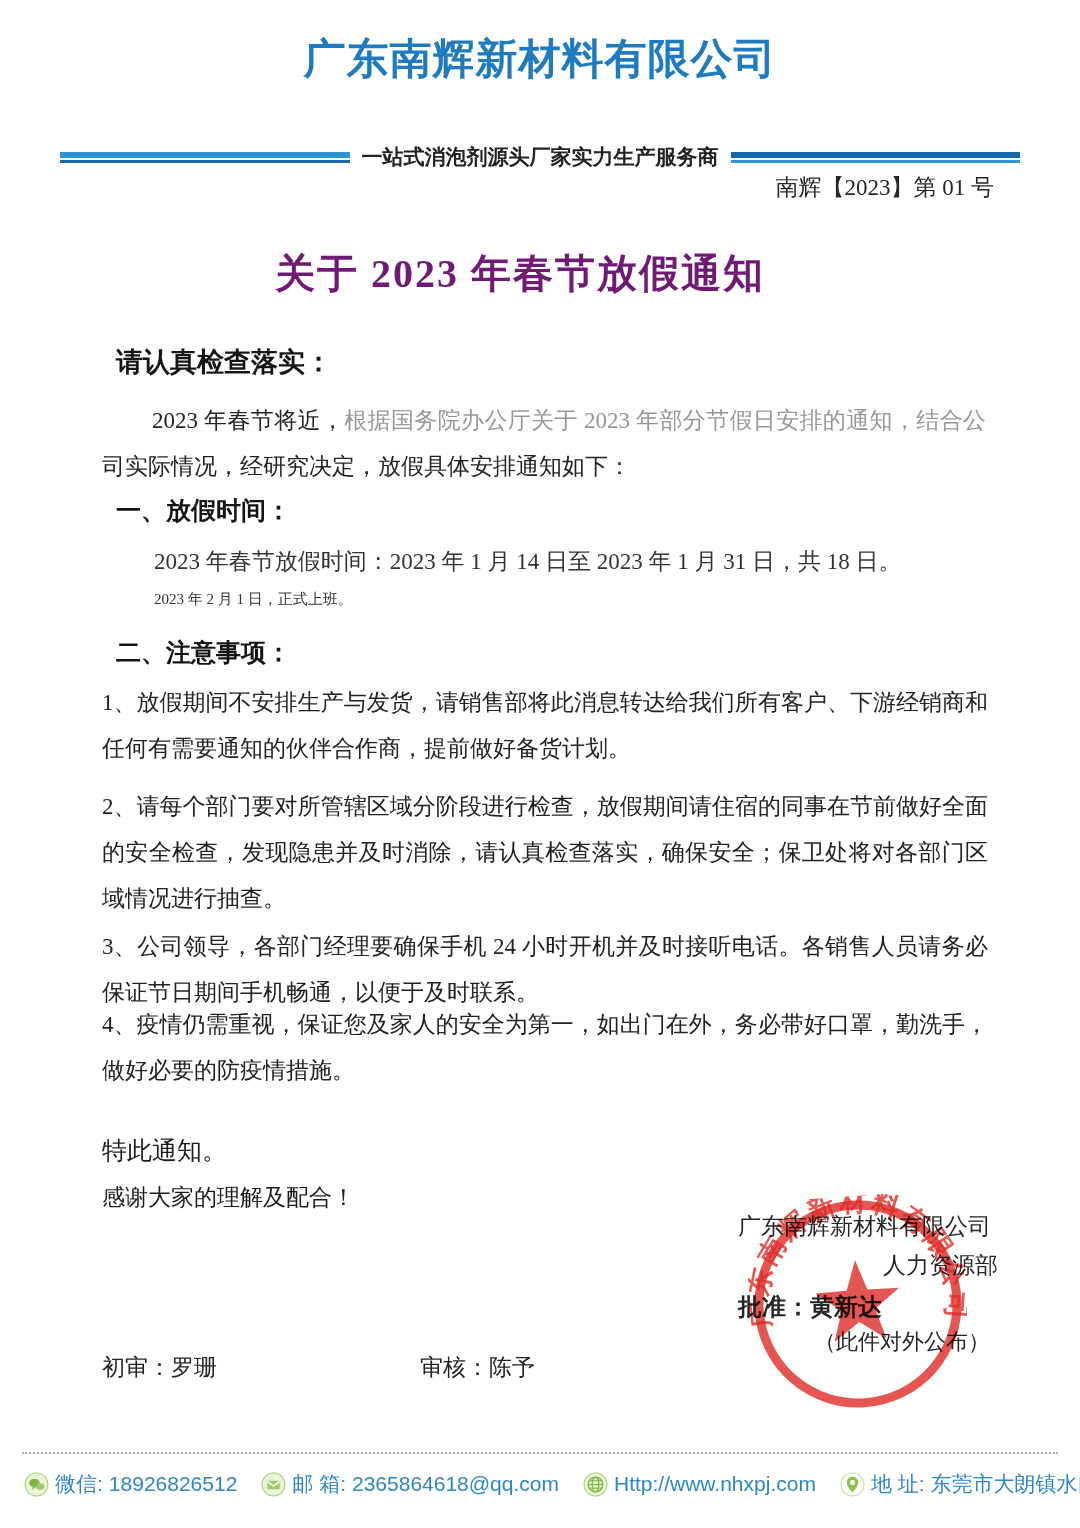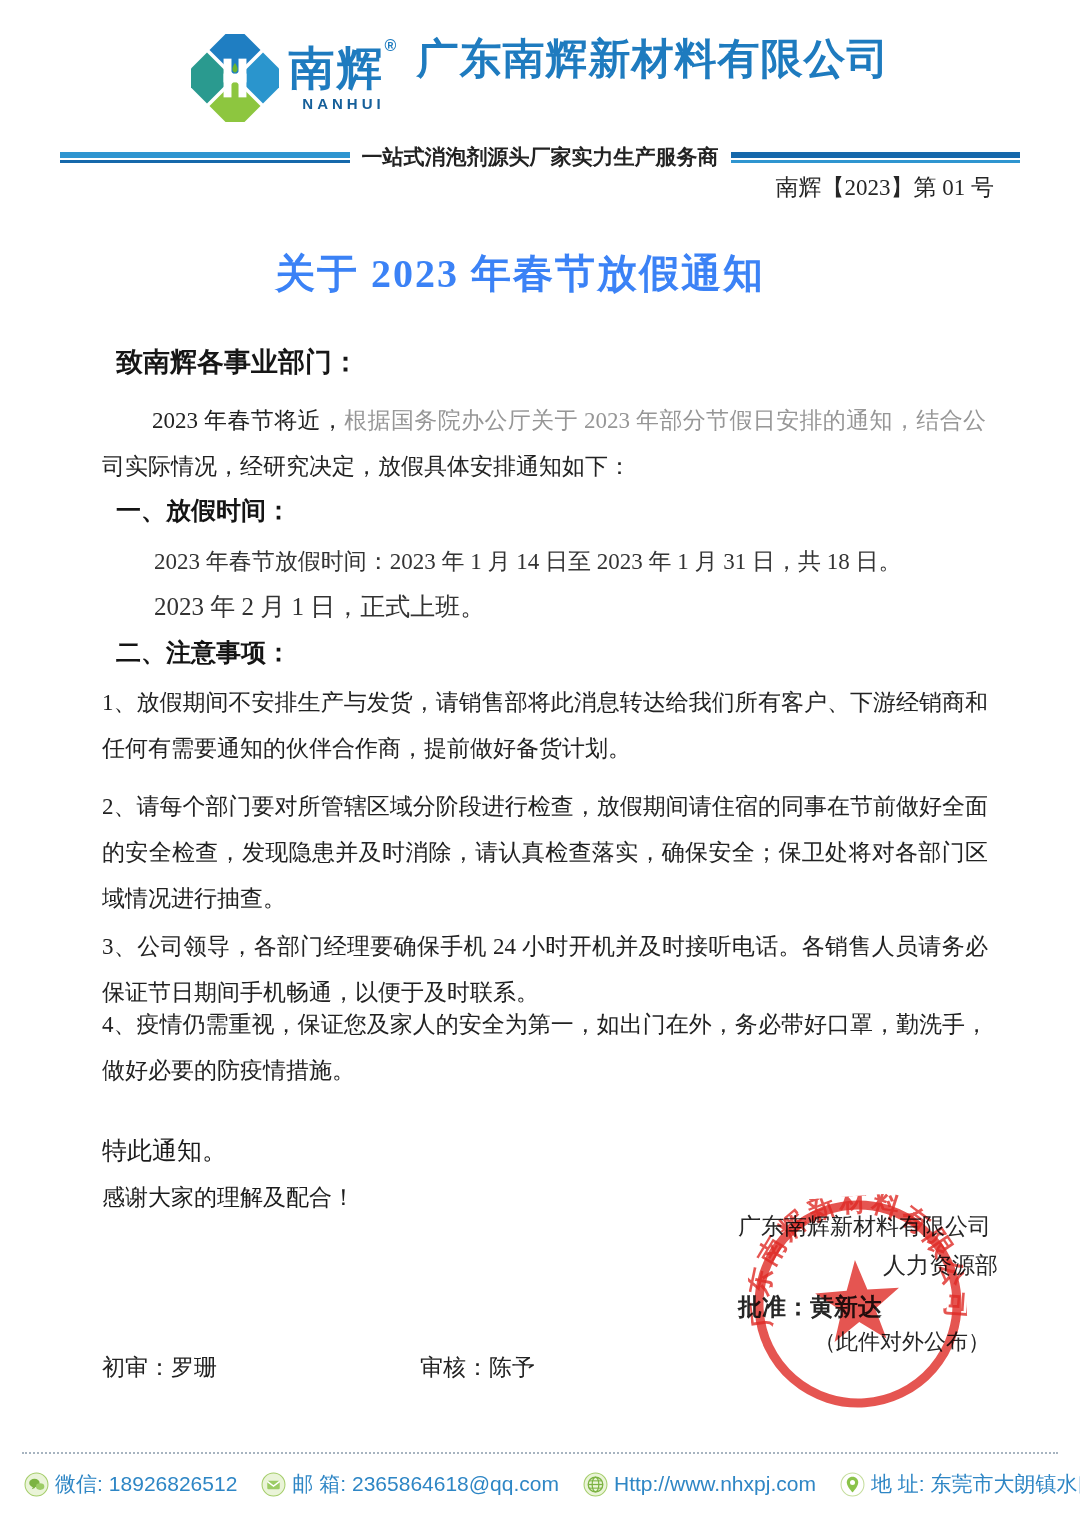--- a/index.html
+++ b/index.html
@@ -24,31 +24,31 @@
 
   
   .tagline-row { top:143px; left:60px; width:960px; display:flex; align-items:center; }
   .tl-bar { flex:1; height:11px; background:linear-gradient(to bottom,#1668ab 0 55%, #ffffff 55% 70%, #2f95d0 70% 100%); }
   .tl-bar.left  { background:linear-gradient(to bottom,#2f95d0 0 55%, #ffffff 55% 70%, #1668ab 70% 100%); }
   .tl-text { font-family:"Liberation Sans","DejaVu Sans",sans-serif; font-weight:bold; font-size:21px; color:#222; margin:0 12px; white-space:nowrap; }
 
   .doc-number { top:172px; right:86px; font-size:23px; color:#262626; }
 
   
-  .title { top:246px; left:0; width:1040px; text-align:center; font-size:40px; font-weight:bold; letter-spacing:2px; color:#3b82f6; }
+  .title { top:246px; left:0; width:1040px; text-align:center; font-size:40px; font-weight:bold; letter-spacing:2px; color:#701a75; }
   .salutation { top:344px; left:116px; font-family:"Liberation Sans","DejaVu Sans",sans-serif; font-weight:bold; font-size:27px; color:#161616; }
 
   .para { font-size:23px; line-height:46px; text-align:justify; color:#222; }
   .intro { top:398px; left:102px; width:884px; text-indent:50px; }
   .faded { color:#969696; }
 
   .sec-h { font-family:"Liberation Sans","DejaVu Sans",sans-serif; font-weight:bold; font-size:25px; color:#141414; }
   .h1 { top:494px; left:116px; }
   .s1l1 { top:546px; left:154px; font-size:23px; color:#333; }
-  .s1l2 { top:590px; left:154px; font-size:25px; color:#333; }
+  .s1l2 { top:590px; left:154px; font-size:15px; color:#333; }
   .h2 { top:636px; left:116px; }
 
   .item1 { top:680px; left:102px; width:886px; }
   .item2 { top:784px; left:102px; width:886px; }
   .item3 { top:924px; left:102px; width:886px; }
   .item4 { top:1002px; left:102px; width:886px; }
 
   .closing1 { top:1134px; left:102px; font-size:25px; }
   .closing2 { top:1182px; left:102px; font-size:23px; }
 
@@ -72,56 +72,36 @@
   .dotline { top:1452px; left:22px; width:1036px; border-top:2px dotted #a7b4c0; }
   .footer { top:1470px; left:24px; width:1040px; display:flex; align-items:center; gap:24px;
             font-family:"Liberation Sans","DejaVu Sans",sans-serif; font-size:21px; color:#2e86c5; white-space:nowrap; }
   .f-item { display:flex; align-items:center; gap:6px; }
   .f-icon { width:25px; height:25px; flex:0 0 auto; }
 </style>
 </head>
 <body>
 
 <div class="abs header-row">
-  <div class="logo-box">
-    <svg class="f-logo" width="88" height="88" viewBox="0 0 100 100">
-      <g transform="rotate(45 50 50)">
-        <rect x="7" y="7" width="41" height="41" fill="#1f7ec2"></rect>
-        <rect x="52" y="7" width="41" height="41" fill="#2a95cd"></rect>
-        <rect x="7" y="52" width="41" height="41" fill="#2a9a8f"></rect>
-        <rect x="52" y="52" width="41" height="41" fill="#8dc63f"></rect>
-      </g>
-      <g>
-        <rect x="37" y="28" width="9" height="44" fill="#ffffff"></rect>
-        <rect x="54" y="28" width="9" height="44" fill="#ffffff"></rect>
-        <rect x="37" y="45" width="26" height="10" fill="#ffffff"></rect>
-        <path d="M50 33 C46 39 46 42 50 44 C54 42 54 39 50 33 Z" fill="#6ab32e"></path>
-      </g>
-    </svg>
-    <div class="logo-txt">
-      <div class="logo-cn"><span>南辉</span><span class="logo-reg">®</span></div>
-      <div class="logo-en">NANHUI</div>
-    </div>
-  </div>
   <div class="name-box">
     <div class="company-cn">广东南辉新材料有限公司</div>
   </div>
 </div>
 
 <div class="abs tagline-row">
   <div class="tl-bar left"></div>
   <div class="tl-text">一站式消泡剂源头厂家实力生产服务商</div>
   <div class="tl-bar"></div>
 </div>
 
 <div class="abs doc-number">南辉【2023】第 01 号</div>
 
 <div class="abs title">关于 2023 年春节放假通知</div>
 
-<div class="abs salutation">致南辉各事业部门：</div>
+<div class="abs salutation">请认真检查落实：</div>
 
 <div class="abs para intro"><span>2023 年春节将近，</span><span class="faded">根据国务院办公厅关于 2023 年部分节假日安排的通知，结合公</span><span>司实际情况，经研究决定，放假具体安排通知如下：</span></div>
 
 <div class="abs sec-h h1">一、放假时间：</div>
 <div class="abs s1l1">2023 年春节放假时间：2023 年 1 月 14 日至 2023 年 1 月 31 日，共 18 日。</div>
 <div class="abs s1l2">2023 年 2 月 1 日，正式上班。</div>
 
 <div class="abs sec-h h2">二、注意事项：</div>
 
 <div class="abs para item1">1、放假期间不安排生产与发货，请销售部将此消息转达给我们所有客户、下游经销商和任何有需要通知的伙伴合作商，提前做好备货计划。</div>

